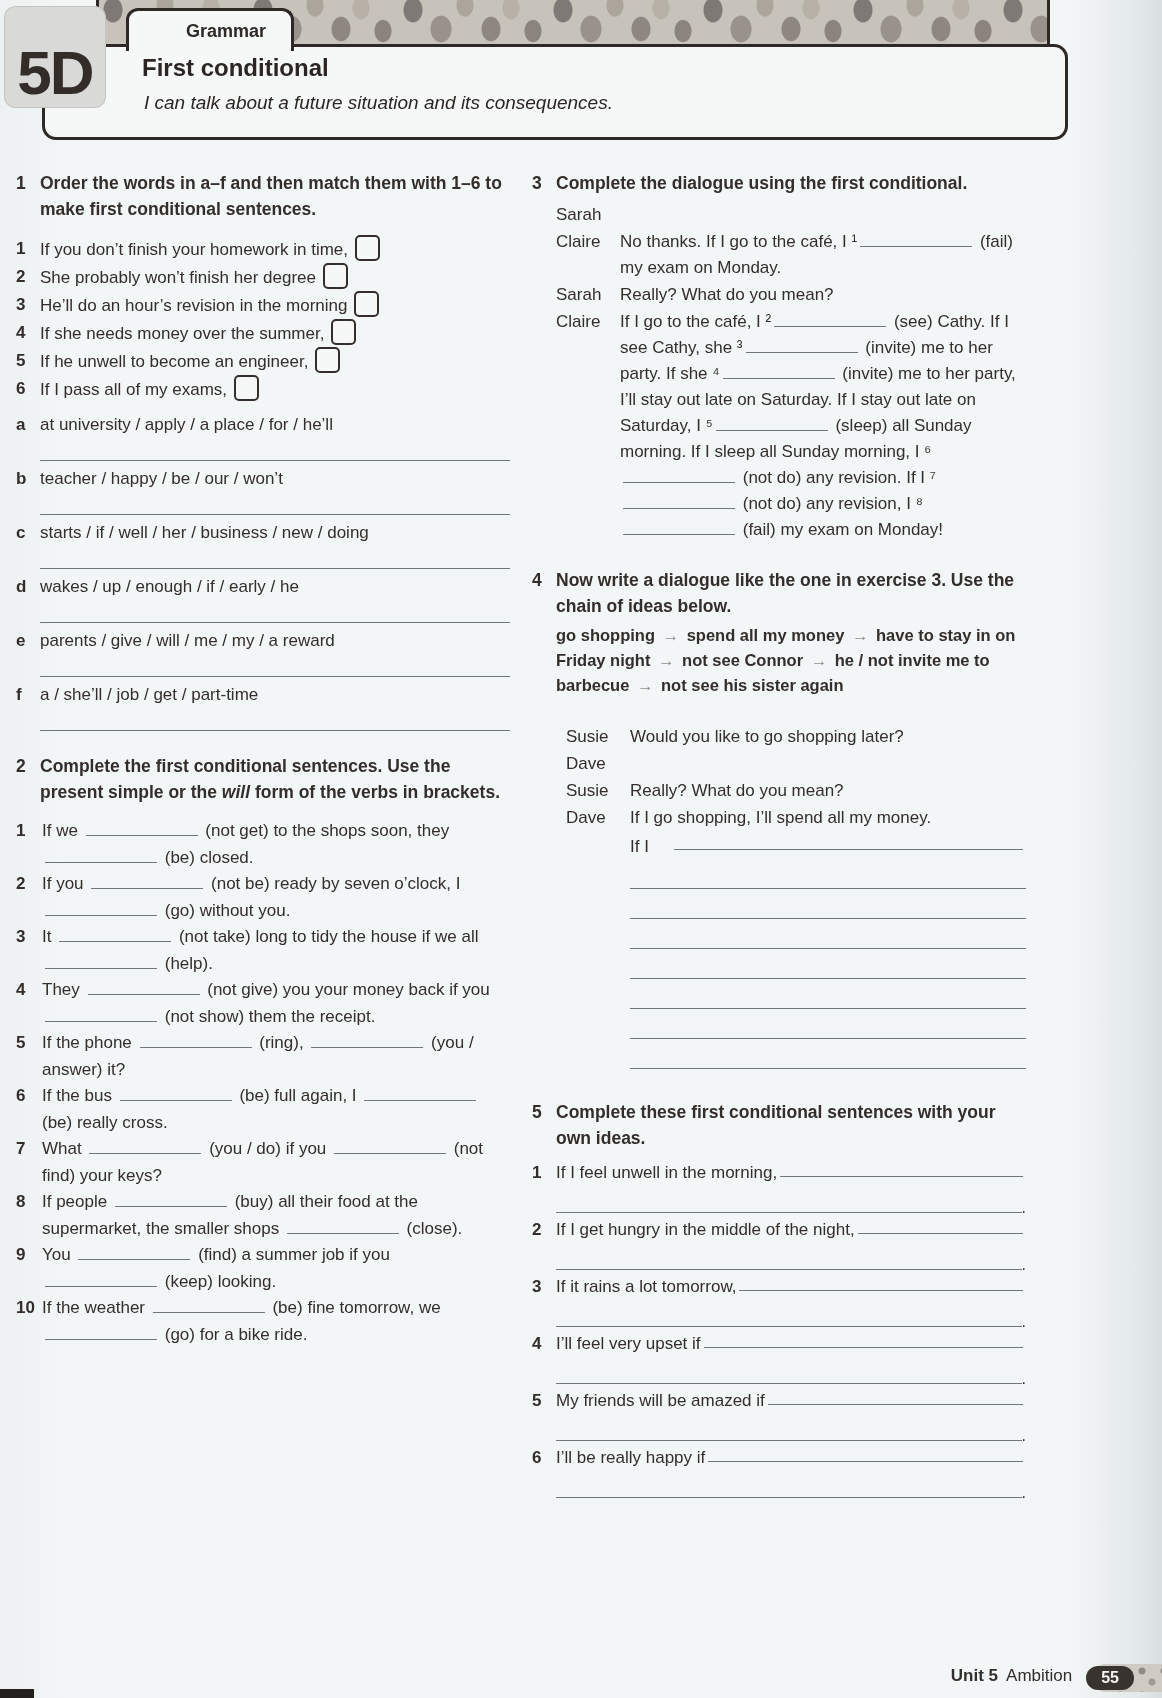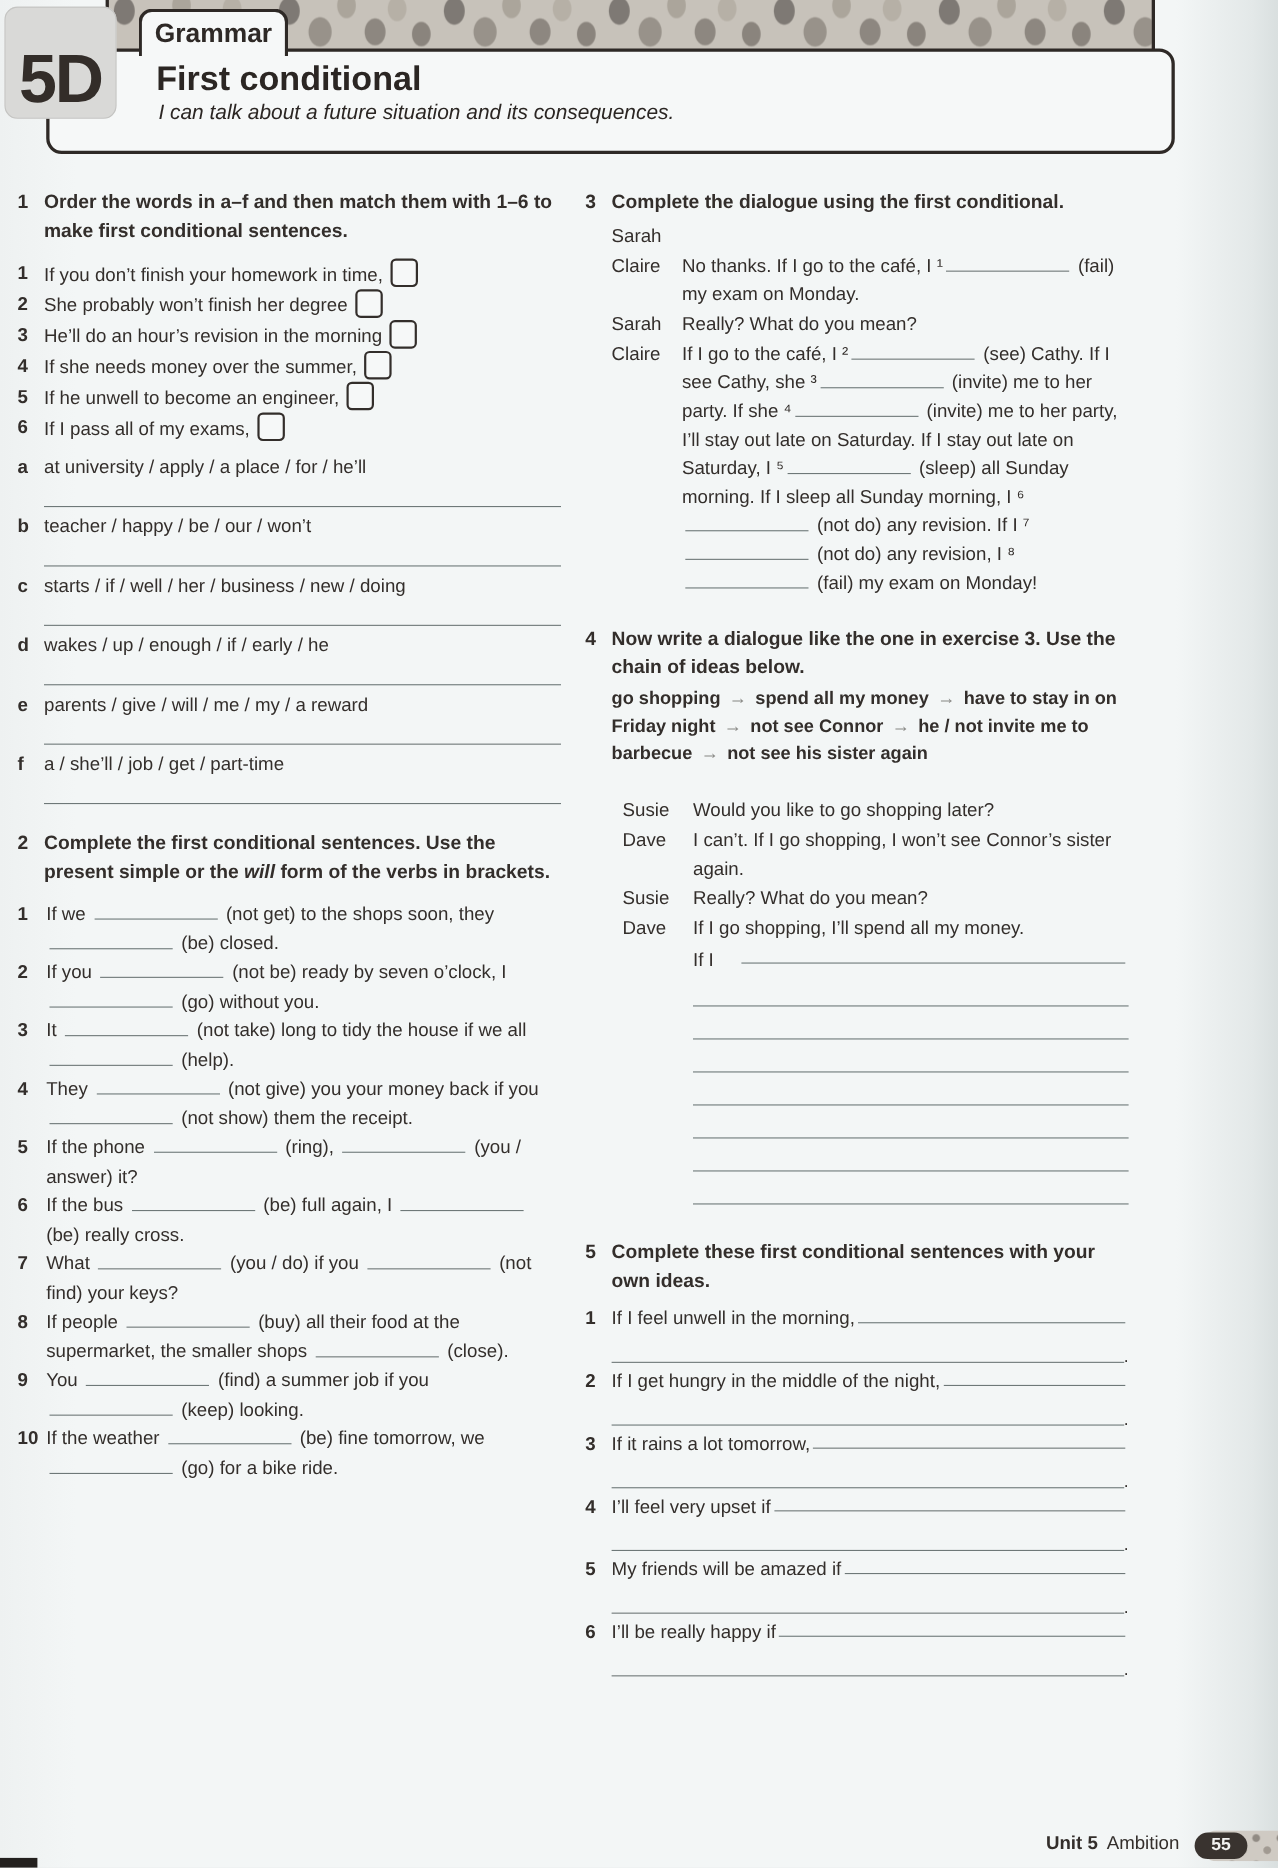--- a/index.html
+++ b/index.html
@@ -16,26 +16,26 @@
           radial-gradient(ellipse 15px 19px at 42px 34px,#98928a 0 10px,transparent 11px),
           radial-gradient(ellipse 11px 15px at 66px 10px,#aba59b 0 8px,transparent 9px),
           radial-gradient(ellipse 14px 18px at 92px 34px,#8d8780 0 9px,transparent 10px),
           radial-gradient(ellipse 12px 16px at 112px 13px,#b6b0a6 0 8px,transparent 9px),
           radial-gradient(ellipse 13px 17px at 134px 36px,#8a847d 0 8px,transparent 9px);
         background-size:150px 50px;}
   .titlebox{position:absolute;left:42px;top:44px;width:1020px;height:90px;z-index:2;
         background:#f6f8f8;border:3px solid #2e2926;border-radius:4px 14px 14px 14px;}
   .gram-tab{position:absolute;left:126px;top:8px;width:130px;height:40px;z-index:3;
         background:#f6f8f8;border:3px solid #2e2926;border-bottom:none;border-radius:12px 12px 0 0;
-        display:flex;align-items:center;justify-content:center;font-weight:700;font-size:24px;color:#2e2926;}
+        display:flex;align-items:center;justify-content:center;font-weight:700;font-size:18px;color:#2e2926;padding-left:32px;}
   .unit-tab{position:absolute;left:4px;top:6px;width:102px;height:102px;z-index:4;
         background:#d9d9d7;border-radius:12px;box-shadow:0 0 0 1px #c4c4c2 inset;
         display:flex;align-items:flex-end;justify-content:center;}
   .unit-tab span{font-size:62px;font-weight:800;color:#332d29;letter-spacing:-2px;}
-  .lesson-title{position:absolute;left:142px;top:54px;z-index:3;font-size:31px;font-weight:800;color:#2b2623;}
+  .lesson-title{position:absolute;left:142px;top:54px;z-index:3;font-size:24px;font-weight:800;color:#2b2623;}
   .cando{position:absolute;left:144px;top:92px;z-index:3;font-size:19px;font-style:italic;color:#2b2623;}
   
   .col{position:absolute;top:170px;}
   #col-left{left:16px;width:494px;}
   #col-right{left:532px;width:494px;}
   .ex-head{display:grid;grid-template-columns:24px 1fr;column-gap:0;font-weight:700;font-size:17.5px;line-height:26px;margin-bottom:13px;}
   .ex-num{font-weight:700;}
   .it{font-style:italic;}
   
   .n-item{display:grid;grid-template-columns:24px 1fr;font-size:17px;line-height:27px;}
@@ -295,21 +295,20 @@
       <div class="chain">go shopping <span class="arrow">→</span> spend all my money <span class="arrow">→</span> have to stay in on Friday night <span class="arrow">→</span> not see Connor <span class="arrow">→</span> he / not invite me to barbecue <span class="arrow">→</span> not see his sister again</div>
       <div class="dlg dlg2">
 
           <div class="d-row">
             <span class="spk">Susie</span>
             <span>Would you like to go shopping later?</span>
           </div>
 
           <div class="d-row">
             <span class="spk">Dave</span>
-            <span>I can’t. If I go shopping, I won’t see Connor’s sister again.</span>
           </div>
 
           <div class="d-row">
             <span class="spk">Susie</span>
             <span>Really? What do you mean?</span>
           </div>
 
           <div class="d-row">
             <span class="spk">Dave</span>
             <span>If I go shopping, I’ll spend all my money.</span>

